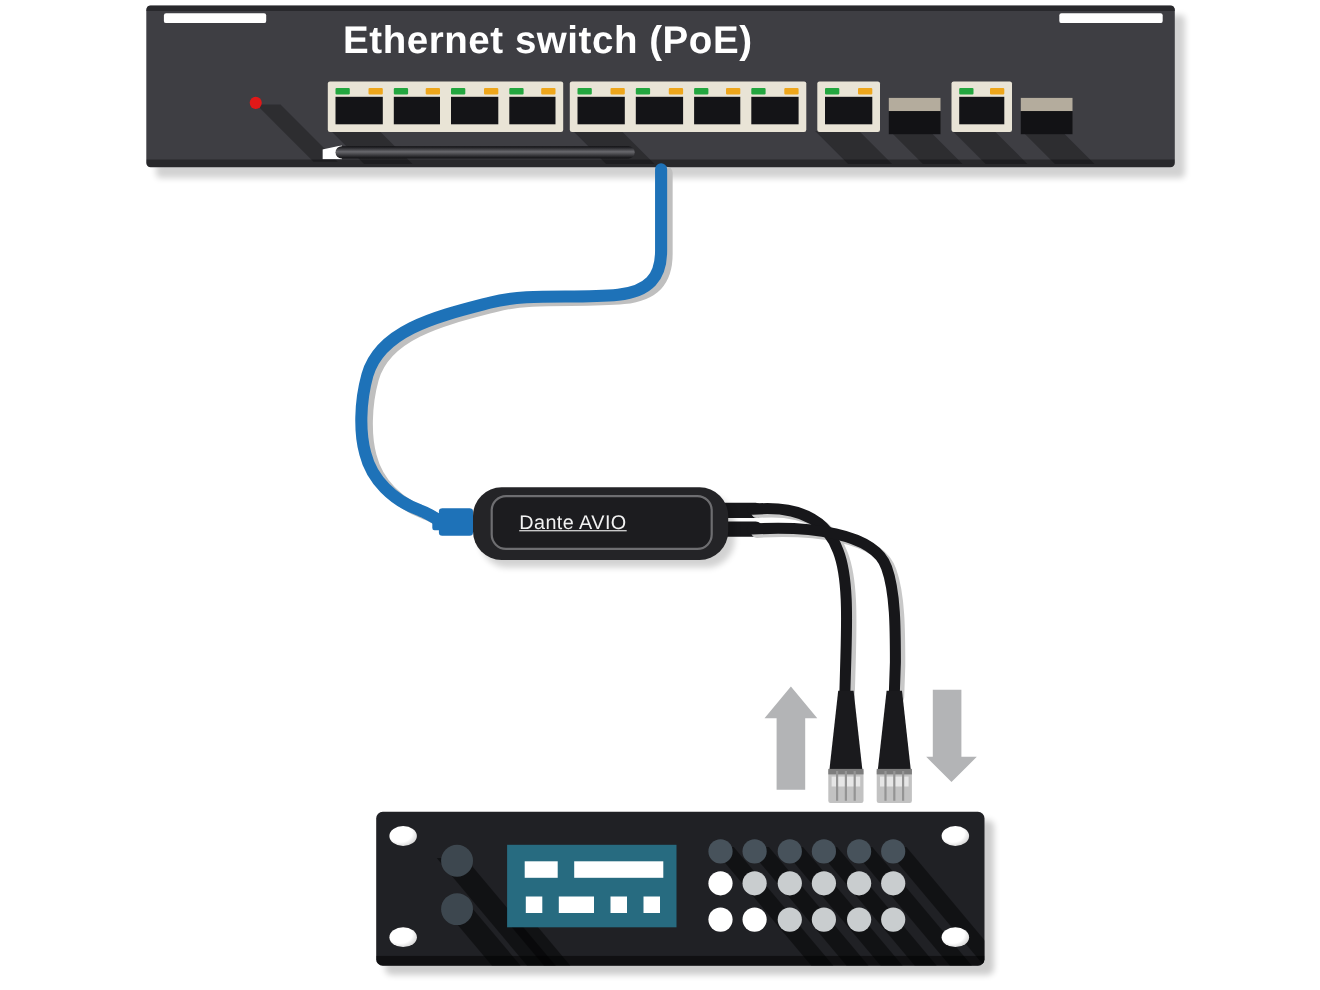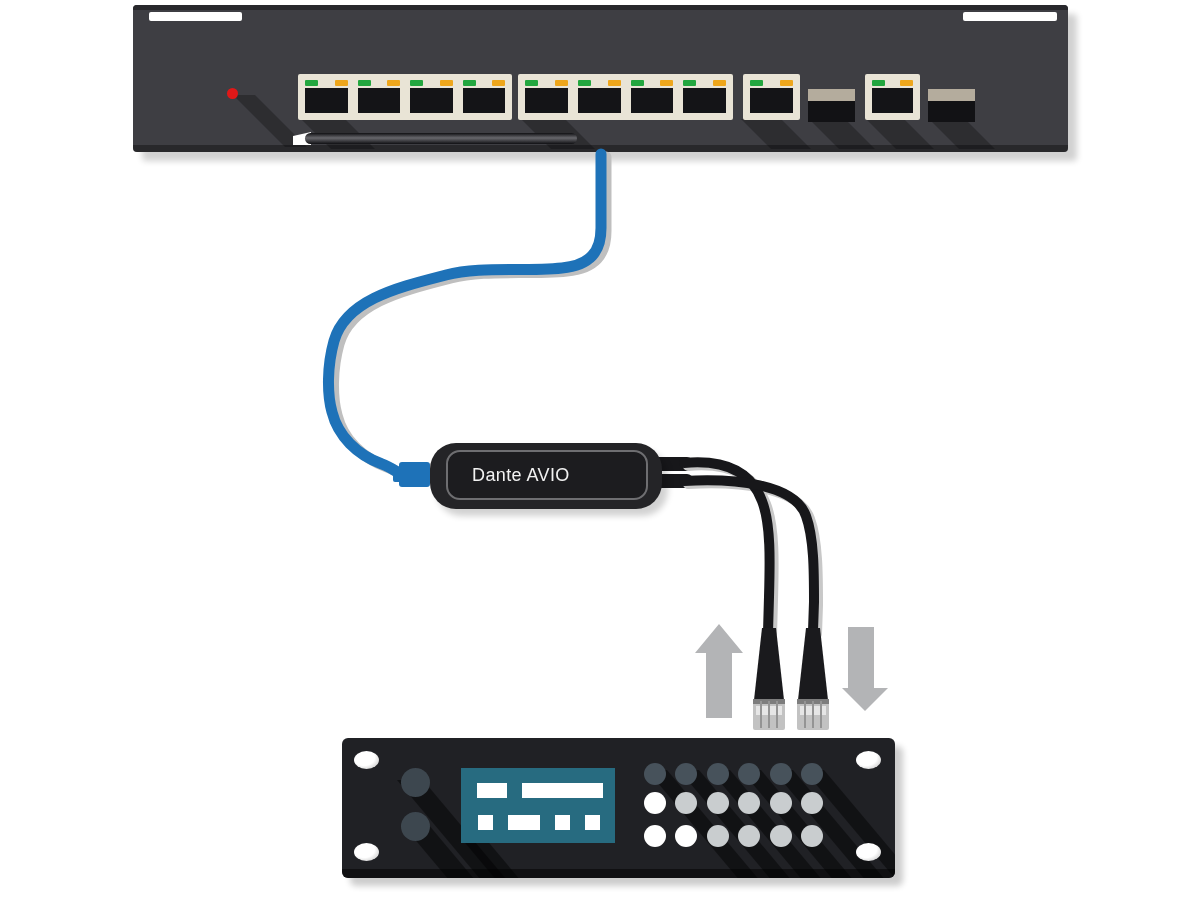--- a/index.html
+++ b/index.html
@@ -35,21 +35,21 @@
             background:linear-gradient(to bottom,#101013,#68686d 45%,#101013);}
   .slot-wedge{position:absolute;left:160px;top:127px;width:18px;height:13px;background:#ffffff;z-index:2;
               clip-path:polygon(0 30%,100% 0,100% 100%,0 100%);}
 
   
   .adapter{position:absolute;left:430px;top:443px;width:232px;height:66px;border-radius:26px;
            background:var(--adp,#242427);box-shadow:6px 7px 6px rgba(0,0,0,0.18);z-index:2;}
   .adapter-inner{position:absolute;left:16px;top:7px;right:14px;bottom:9px;border-radius:14px;
                  background:var(--adp-inner,#1c1c1f);border:2px solid #6e6e71;
                  display:flex;align-items:center;box-sizing:border-box;}
-  .adapter-label{color:var(--adp-label,#f2f2f2);font-size:18px;letter-spacing:0.4px;padding-left:24px;}
+  .adapter-label{color:var(--adp-label,#f2f2f2);font-size:18px;letter-spacing:0.4px;padding-left:24px;text-decoration:underline;}
   .stub{position:absolute;width:38px;height:14px;background:var(--cable-black,#17171a);
         border-radius:0 6px 6px 0;z-index:1;}
   .s1{left:655px;top:457px;}
   .s2{left:655px;top:474px;}
 
   
   .device{position:absolute;left:342px;top:738px;width:553px;height:140px;border-radius:6px;
           background:var(--dev,#202125);box-shadow:8px 8px 6px rgba(0,0,0,0.2);z-index:2;}
   .dev-clip{position:absolute;inset:0;border-radius:6px;overflow:hidden;}
   .dstripe{position:absolute;width:22px;transform:skewX(40deg);transform-origin:top left;
@@ -80,20 +80,21 @@
     <div class="sstripe" style="left:100px;top:90px;height:52px;width:22px;"></div>
     <div class="sstripe" style="left:168px;top:114px;height:30px;width:44px;"></div>
     <div class="sstripe" style="left:388px;top:114px;height:30px;width:44px;"></div>
     <div class="sstripe" style="left:608px;top:114px;height:30px;width:40px;"></div>
     <div class="sstripe" style="left:676px;top:114px;height:30px;width:36px;"></div>
     <div class="sstripe" style="left:733px;top:114px;height:30px;width:38px;"></div>
     <div class="sstripe" style="left:796px;top:114px;height:30px;width:36px;"></div>
 
     <div class="sw-handle hl"></div>
     <div class="sw-handle hr"></div>
+    <div class="sw-title">Ethernet switch (PoE)</div>
     <div class="power-led"></div>
 
     <div class="port-group" style="left:165px;width:214px;">
         <div class="port">
           <span class="led lg"></span>
           <span class="led lo"></span>
           <div class="hole"></div>
         </div>
         <div class="port">
           <span class="led lg"></span>

